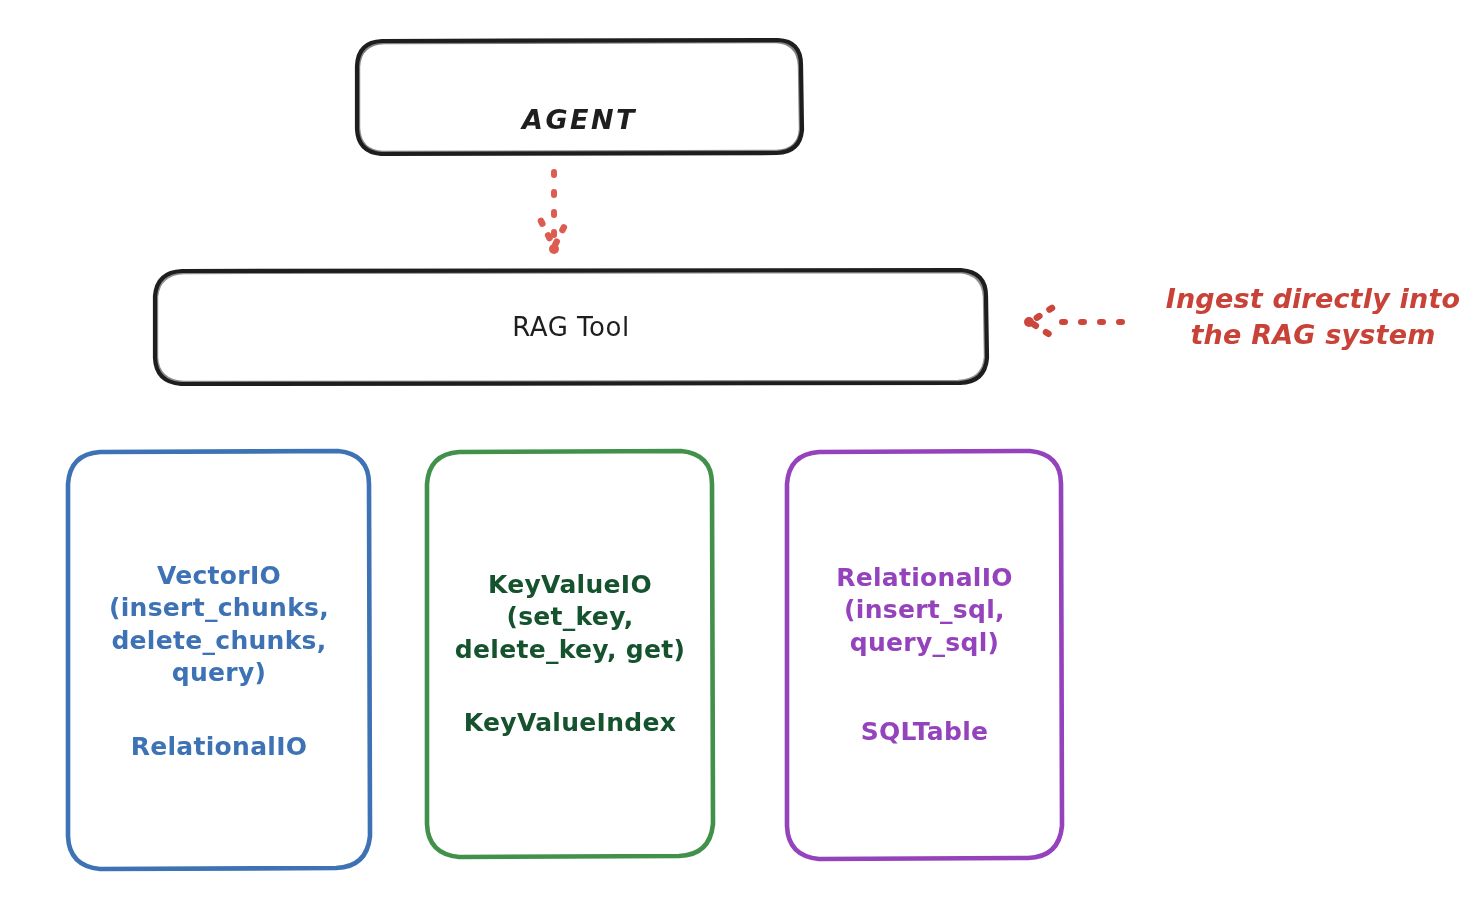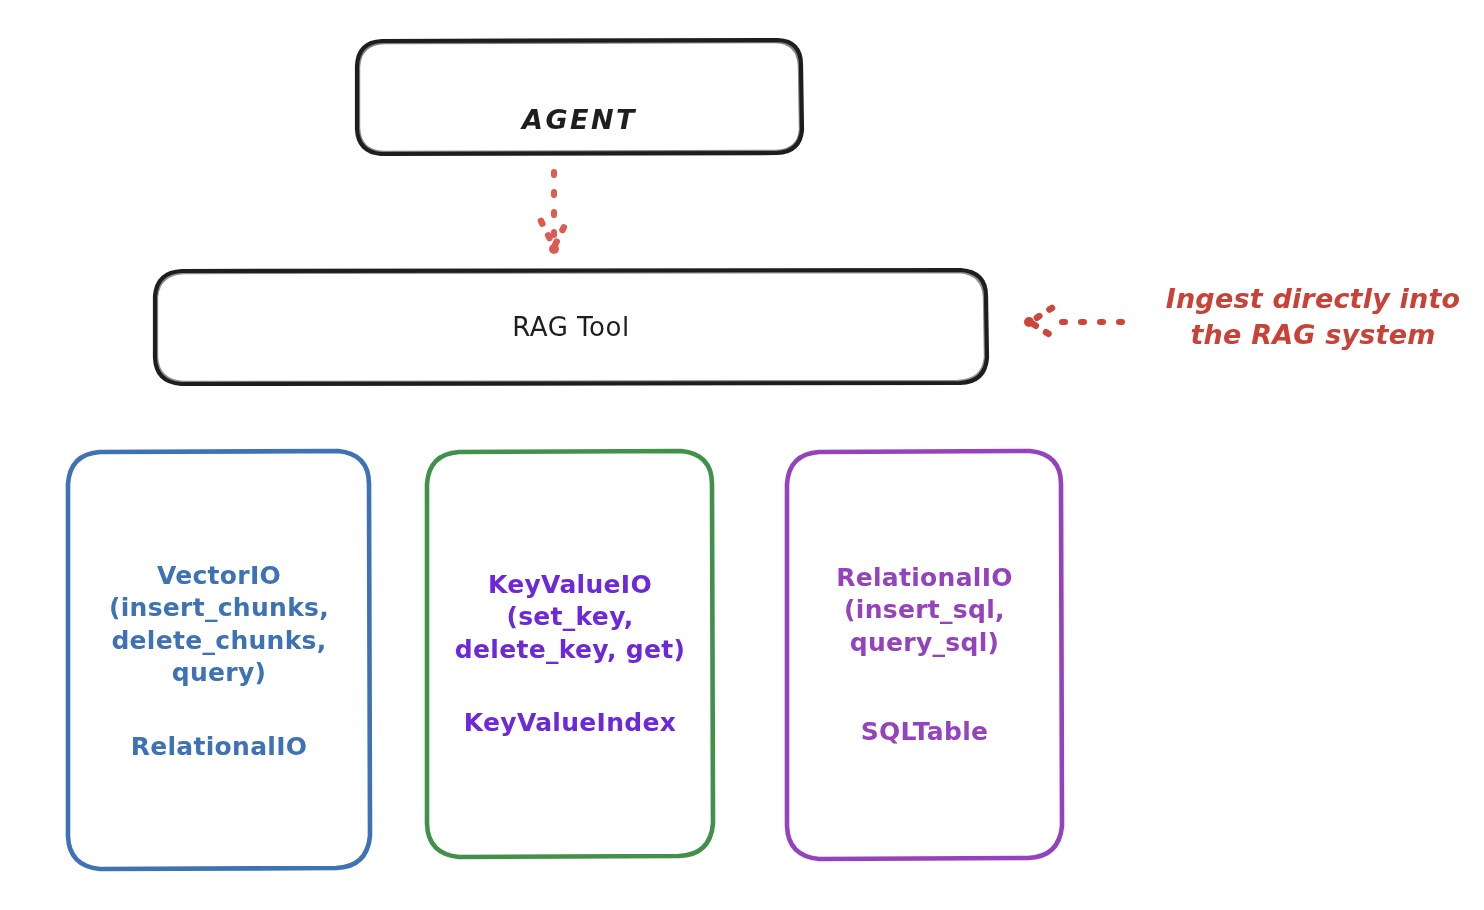--- a/index.html
+++ b/index.html
@@ -94,21 +94,21 @@
   #vector-io-box .api-label,
   #vector-io-box .index-label { color: #3d72b4; }
 
   #key-value-io-box {
     left: 427px;
     top: 450px;
     width: 286px;
     height: 406px;
   }
   #key-value-io-box .api-label,
-  #key-value-io-box .index-label { color: #6d28d9; }
+  #key-value-io-box .index-label { color: #14532d; }
 
   #relational-io-box {
     left: 787px;
     top: 450px;
     width: 275px;
     height: 408px;
     gap: 16px;
   }
   #relational-io-box .api-label,
   #relational-io-box .index-label { color: #9542bd; }

